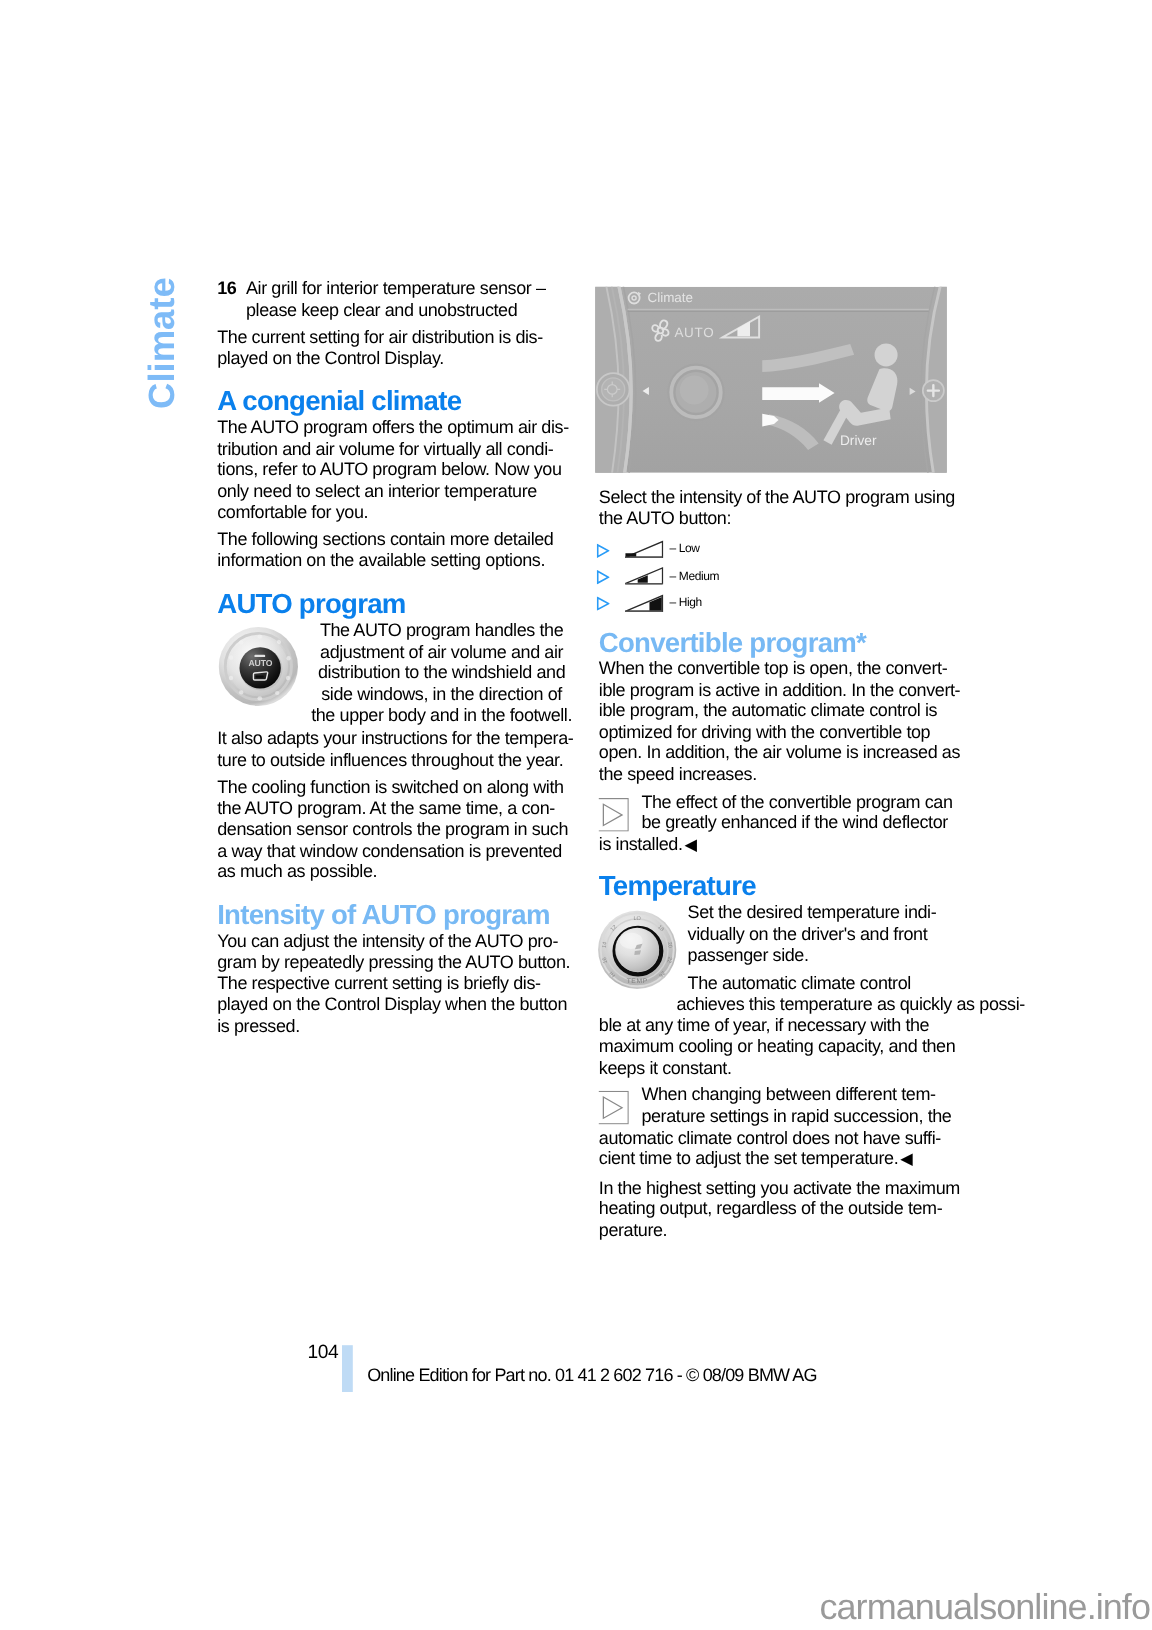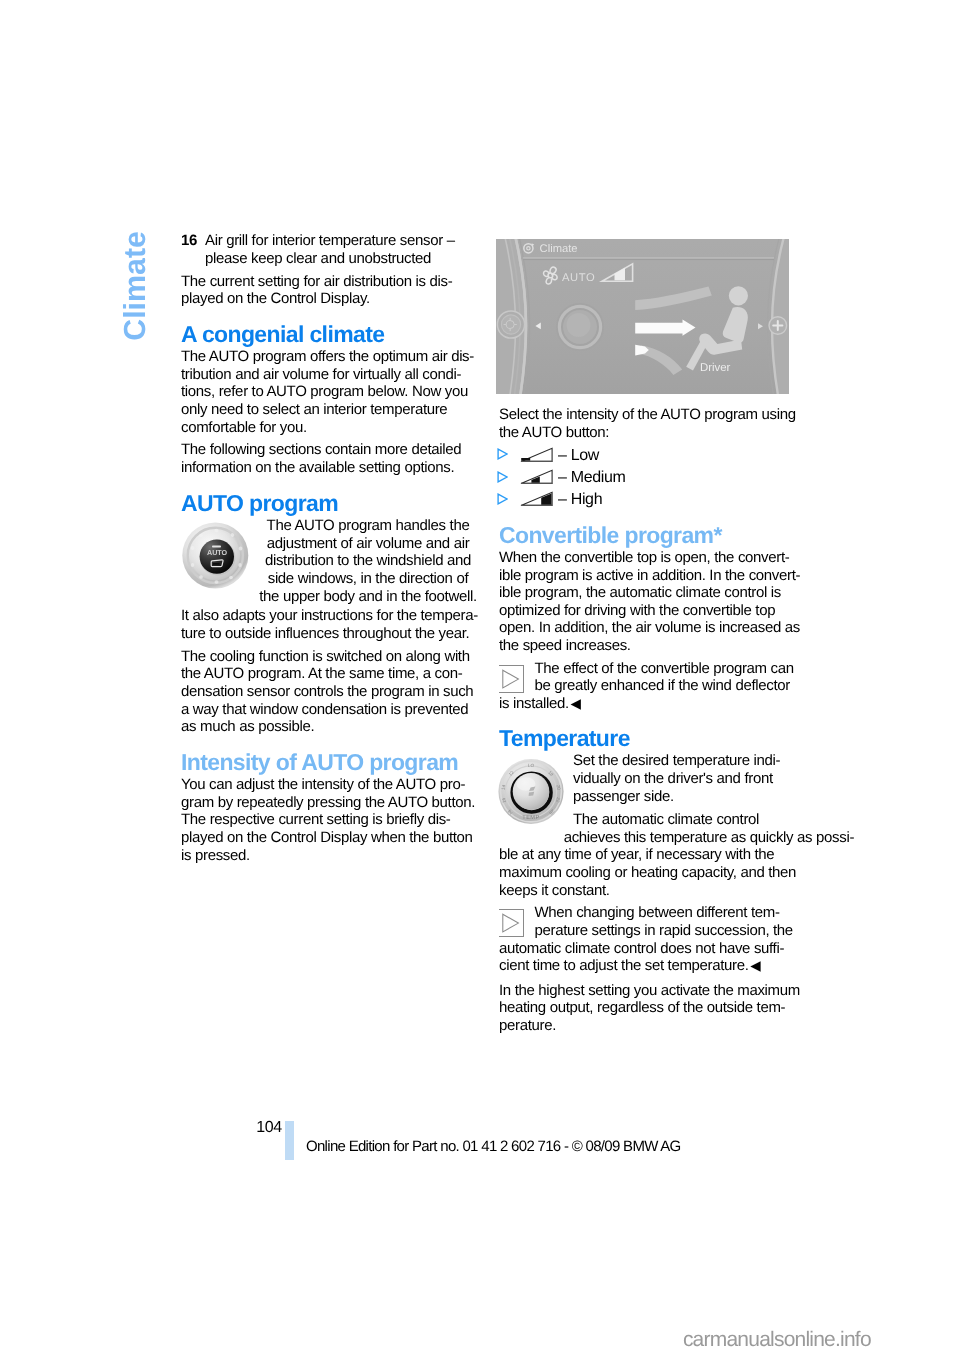--- a/index.html
+++ b/index.html
@@ -27,41 +27,41 @@
 
   .lnk{color:#1550e8;}
 
   .knob{float:left;margin:4.1px 0 0 0.9px;}
   .clear{clear:both;}
   .hang{padding-left:78px;margin-bottom:2.2px;text-align:center;}
 
   .cd-wrap{line-height:0;margin:7px 0 0 -3px;}
   .pafter{margin-top:12px;}
   .bullets{margin-top:3.2px;}
-  .bul{display:flex;align-items:flex-start;font-size:16px;letter-spacing:-0.34px;line-height:17.62px;height:22.4px;}
+  .bul{display:flex;align-items:center;font-size:10px;letter-spacing:-0.34px;line-height:17.62px;height:22.4px;}
   .bul .tri{flex:0 0 23px;line-height:0;padding-top:1.8px;margin-left:-2px;}
   .bul .ico{flex:0 0 34.5px;line-height:0;padding-top:0px;}
   .bul .lab{white-space:pre;line-height:17px;padding-left:3.5px;}
 
   .noterow{overflow:hidden;}
   .noteicon{float:left;margin:4.8px 0 0 -2.7px;}
   .noteind{padding-left:35.5px;white-space:pre;font-size:15px;letter-spacing:-0.34px;line-height:17.62px;}
   .noterest{clear:both;white-space:pre;font-size:15px;letter-spacing:-0.34px;line-height:17.62px;margin-bottom:4.4px;}
   .endmark{font-size:13.5px;letter-spacing:-0.5px;margin-left:1.6px;}
   .knob2{float:left;margin:4.5px 0 0 -1.3px;}
   .hang2{padding-left:74px;}
   .hang2.p2ind{margin-top:6.1px;}
   .p2ind{text-indent:0;}
   .ptop{margin-top:2.6px;}
   .pneg{margin-top:-2.2px;}
 
   .footer-num{position:absolute;left:256.3px;top:1120px;font-size:16px;letter-spacing:-0.4px;line-height:15px;color:#000;}
   .footer-bar{position:absolute;left:285.1px;top:1121.4px;width:8.9px;height:39px;background:#bfdbf5;}
   .footer-text{position:absolute;left:306px;top:1139px;font-size:15px;letter-spacing:-0.695px;line-height:15px;color:#000;}
-  .wm{position:absolute;left:682.9px;top:1326px;font-size:21px;letter-spacing:-0.78px;line-height:28px;color:#9a9a9a;}
+  .wm{position:absolute;left:682.9px;top:1326px;font-size:30px;letter-spacing:-0.78px;line-height:28px;color:#9a9a9a;}
 </style>
 </head>
 <body>
 
 <div class="page">
   <div class="chaptertab">
       <span>Climate</span>
     </div>
 
   <div class="col colL">

